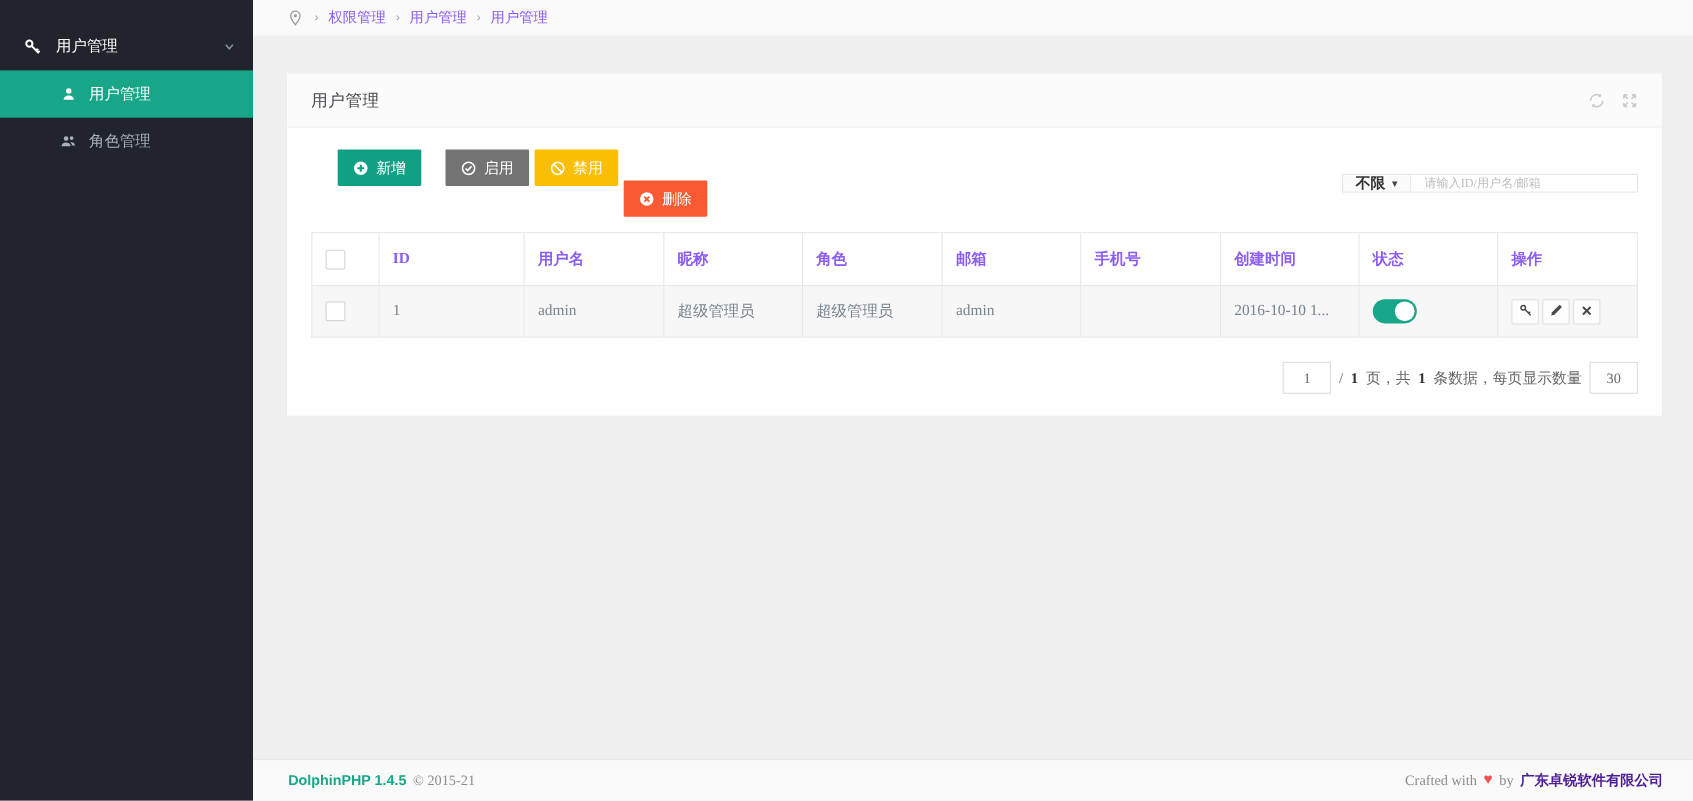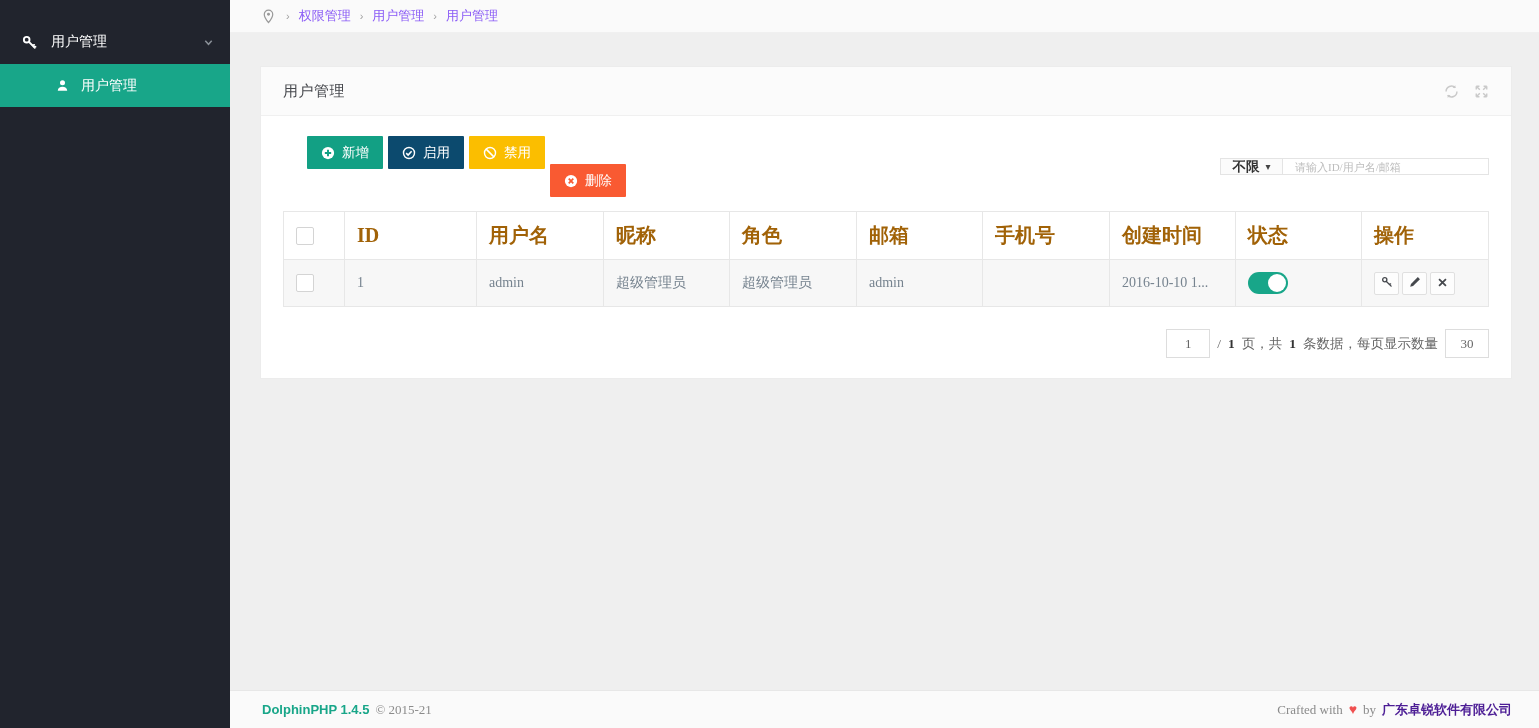--- a/index.html
+++ b/index.html
@@ -36,38 +36,38 @@
   .panel-tools span { cursor:pointer; display:flex; }
 
   .panel-bd { padding:20px 22px 20px 22px; }
   .toolbar { display:flex; justify-content:space-between; align-items:center;padding-left:24px; }
   .btn-group { display:flex; gap:5px; }
   .tbtn { height:33px; border:none; color:#fff; font-size:13.5px; padding:0 14px;
     display:flex; align-items:center; gap:7px; cursor:pointer; border-radius:1px;
     font-family:"Liberation Sans", sans-serif; }
   .tbtn svg { display:block; }
   .btn-add { background:#12a084; }
-  .btn-enable { background:#0c4a6e; }
+  .btn-enable { background:#737373;margin-left:17px; }
   .btn-disable { background:#fbbe00; }
   .btn-delete { background:#f95a32;margin-top:28px; }
 
   .search-group { display:flex; height:17px; border:1px solid #e4e4e4; background:#ffffff; }
   .filter-dd { width:62px; display:flex; align-items:center; justify-content:center; gap:6px;
     background:#fbfbfb; border-right:1px solid #e4e4e4; font-size:13.5px; color:#333;
     font-weight:700; cursor:pointer; }
   .filter-dd .caret { color:#444; font-size:10px; font-weight:400; }
   .search-input { width:205px; border:none; outline:none; padding:0 12px; font-size:11px;
     color:#555; font-family:"Liberation Serif", serif; }
   .search-input::placeholder { color:#bdbdbd; }
 
   table.grid { width:100%; border-collapse:collapse; table-layout:fixed; margin-top:14px;
     font-family:"Liberation Serif", serif; }
   table.grid th, table.grid td { border:1px solid #e7e7e7; text-align:left;
     padding:0 12px; overflow:hidden; white-space:nowrap; }
-  table.grid th { height:48px; font-size:20px; color:#a16207; font-weight:700;
+  table.grid th { height:48px; font-size:14px; color:#8b5cf6; font-weight:700;
     background:#ffffff; }
   table.grid td { height:47px; font-size:14px; color:#76838f; background:#f7f7f7; }
   .cb { width:18px; height:18px; background:#fff; border:1px solid #d4d4d4; border-radius:2px;
     cursor:pointer; }
   th .cb { margin:0; }
 
   .toggle { width:40px; height:22px; border-radius:11px; background:#18a689; position:relative;
     cursor:pointer; display:inline-block; vertical-align:middle; }
   .toggle::after { content:""; position:absolute; right:2px; top:2px; width:18px; height:18px;
     background:#ffffff; border-radius:50%; }
@@ -111,20 +111,31 @@
       </span>
     </div>
     <div class="menu-sub active">
       <span class="sico">
         <svg width="13" height="13" viewBox="0 0 16 16">
             <circle cx="8" cy="4.6" r="3.1" fill="#fff"></circle>
             <path d="M2.2 14.5c0-3.3 2.6-5 5.8-5s5.8 1.7 5.8 5z" fill="#fff"></path>
           </svg>
       </span>
       <span>用户管理</span>
+    </div>
+    <div class="menu-sub">
+      <span class="sico">
+        <svg width="15" height="13" viewBox="0 0 18 14">
+            <circle cx="6.5" cy="3.6" r="2.7" fill="#a9b0bb"></circle>
+            <path d="M1.2 12.6c0-2.9 2.3-4.4 5.3-4.4s5.3 1.5 5.3 4.4z" fill="#a9b0bb"></path>
+            <circle cx="13" cy="3.2" r="2.2" fill="#a9b0bb"></circle>
+            <path d="M12.6 8c2.4 0 4.3 1.3 4.3 3.8h-3.5c-0.2-1.7-0.9-2.9-2-3.6z" fill="#a9b0bb"></path>
+          </svg>
+      </span>
+      <span>角色管理</span>
     </div>
   </aside>
 
   <div class="main">
 
     <div class="topbar">
       <span class="pin">
         <svg width="13" height="15" viewBox="0 0 16 18">
             <path d="M8 1.2C5 1.2 2.8 3.5 2.8 6.4c0 3.8 5.2 10 5.2 10s5.2-6.2 5.2-10C13.2 3.5 11 1.2 8 1.2z" fill="none" stroke="#9a9a9a" stroke-width="1.5"></path>
             <circle cx="8" cy="6.3" r="1.8" fill="#9a9a9a"></circle>

